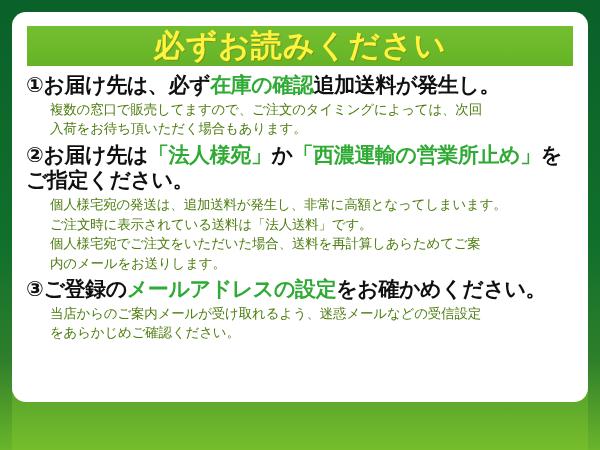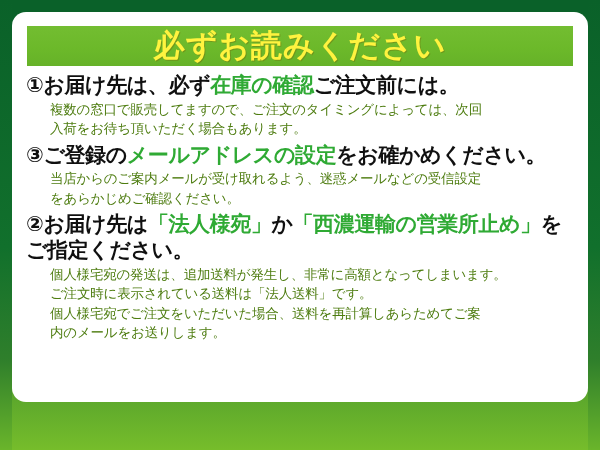--- a/index.html
+++ b/index.html
@@ -70,40 +70,40 @@
   <div class="rail right"></div>
 
   <div id="card">
 
     <div id="title-bar">
       <span id="title-text">必ずお読みください</span>
     </div>
 
     <div id="body">
         <div class="item">
-          <div class="head"><span class="num">①</span><span>お届け先は、必ず</span><span class="g">在庫の確認</span><span>ご注文前には。</span></div>
+          <div class="head"><span class="num">①</span><span>お届け先は、必ず</span><span class="g">在庫の確認</span><span>追加送料が発生し。</span></div>
           <div class="sub">
             <div>複数の窓口で販売してますので、ご注文のタイミングによっては、次回</div>
             <div>入荷をお待ち頂いただく場合もあります。</div>
-          </div>
-        </div>
-        <div class="item">
-          <div class="head"><span class="num">③</span><span>ご登録の</span><span class="g">メールアドレスの設定</span><span>をお確かめください。</span></div>
-          <div class="sub">
-            <div>当店からのご案内メールが受け取れるよう、迷惑メールなどの受信設定</div>
-            <div>をあらかじめご確認ください。</div>
           </div>
         </div>
         <div class="item">
           <div class="head wrap"><span class="num">②</span><span>お届け先は</span><span class="g">「法人様宛」</span><span>か</span><span class="g">「西濃運輸の営業所止め」</span><span>をご指定ください。</span></div>
           <div class="sub">
             <div>個人様宅宛の発送は、追加送料が発生し、非常に高額となってしまいます。</div>
             <div>ご注文時に表示されている送料は「法人送料」です。</div>
             <div>個人様宅宛でご注文をいただいた場合、送料を再計算しあらためてご案</div>
             <div>内のメールをお送りします。</div>
           </div>
         </div>
+        <div class="item">
+          <div class="head"><span class="num">③</span><span>ご登録の</span><span class="g">メールアドレスの設定</span><span>をお確かめください。</span></div>
+          <div class="sub">
+            <div>当店からのご案内メールが受け取れるよう、迷惑メールなどの受信設定</div>
+            <div>をあらかじめご確認ください。</div>
+          </div>
+        </div>
       </div>
 
   </div>
 
 
 </div>
 
 </body></html>

